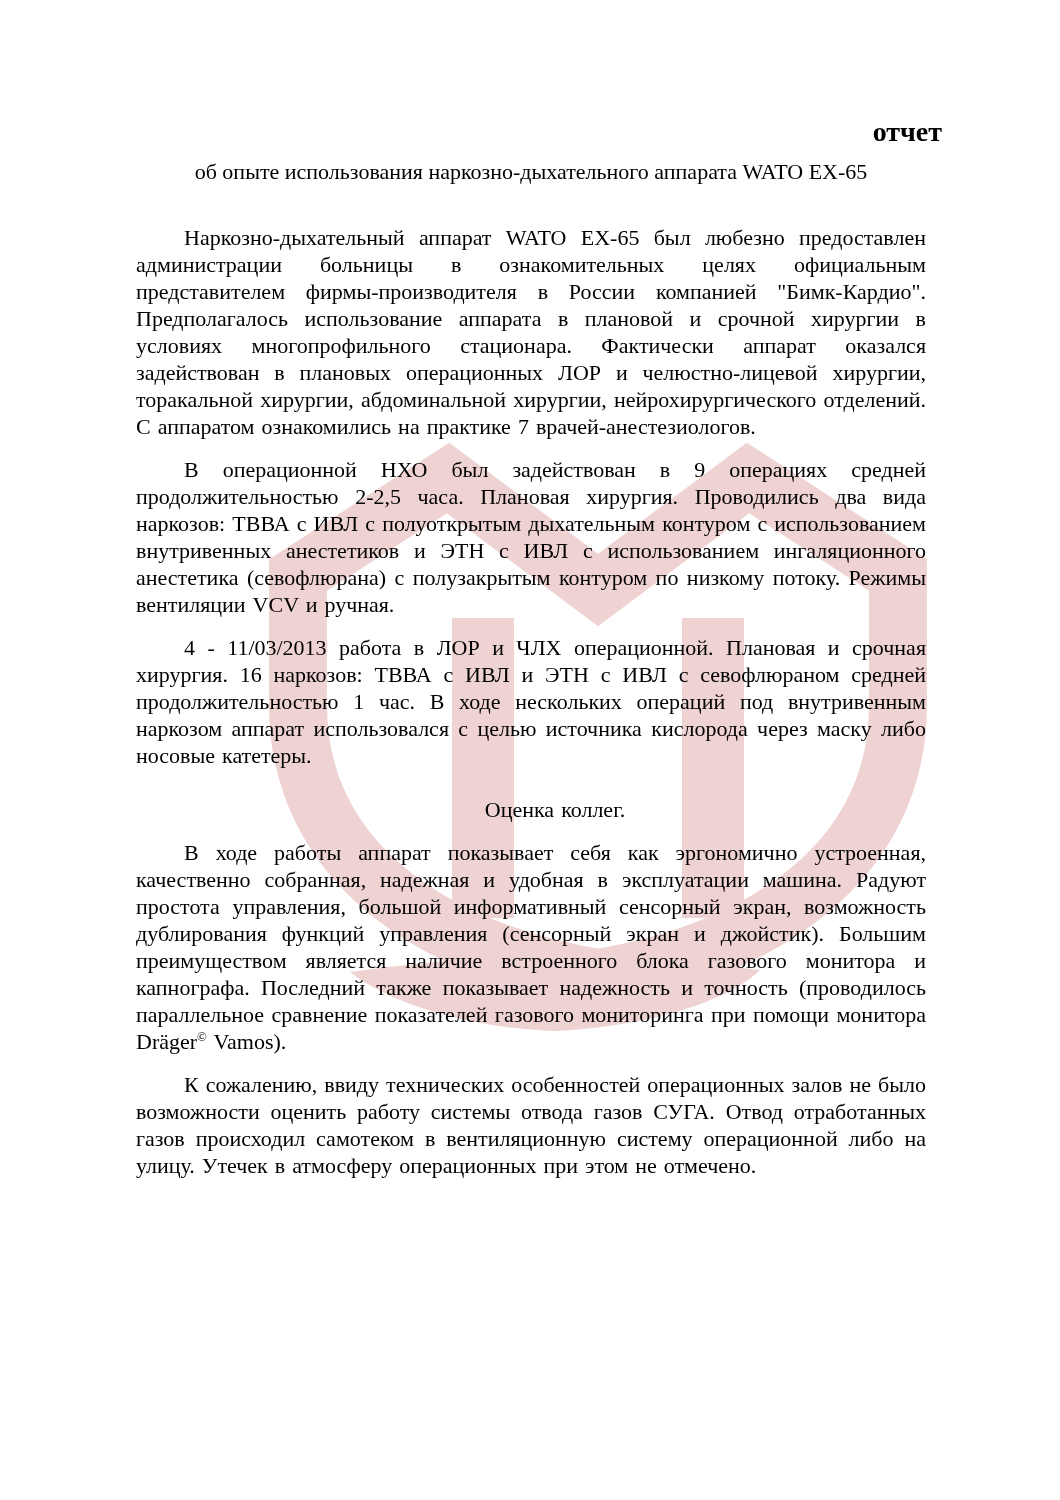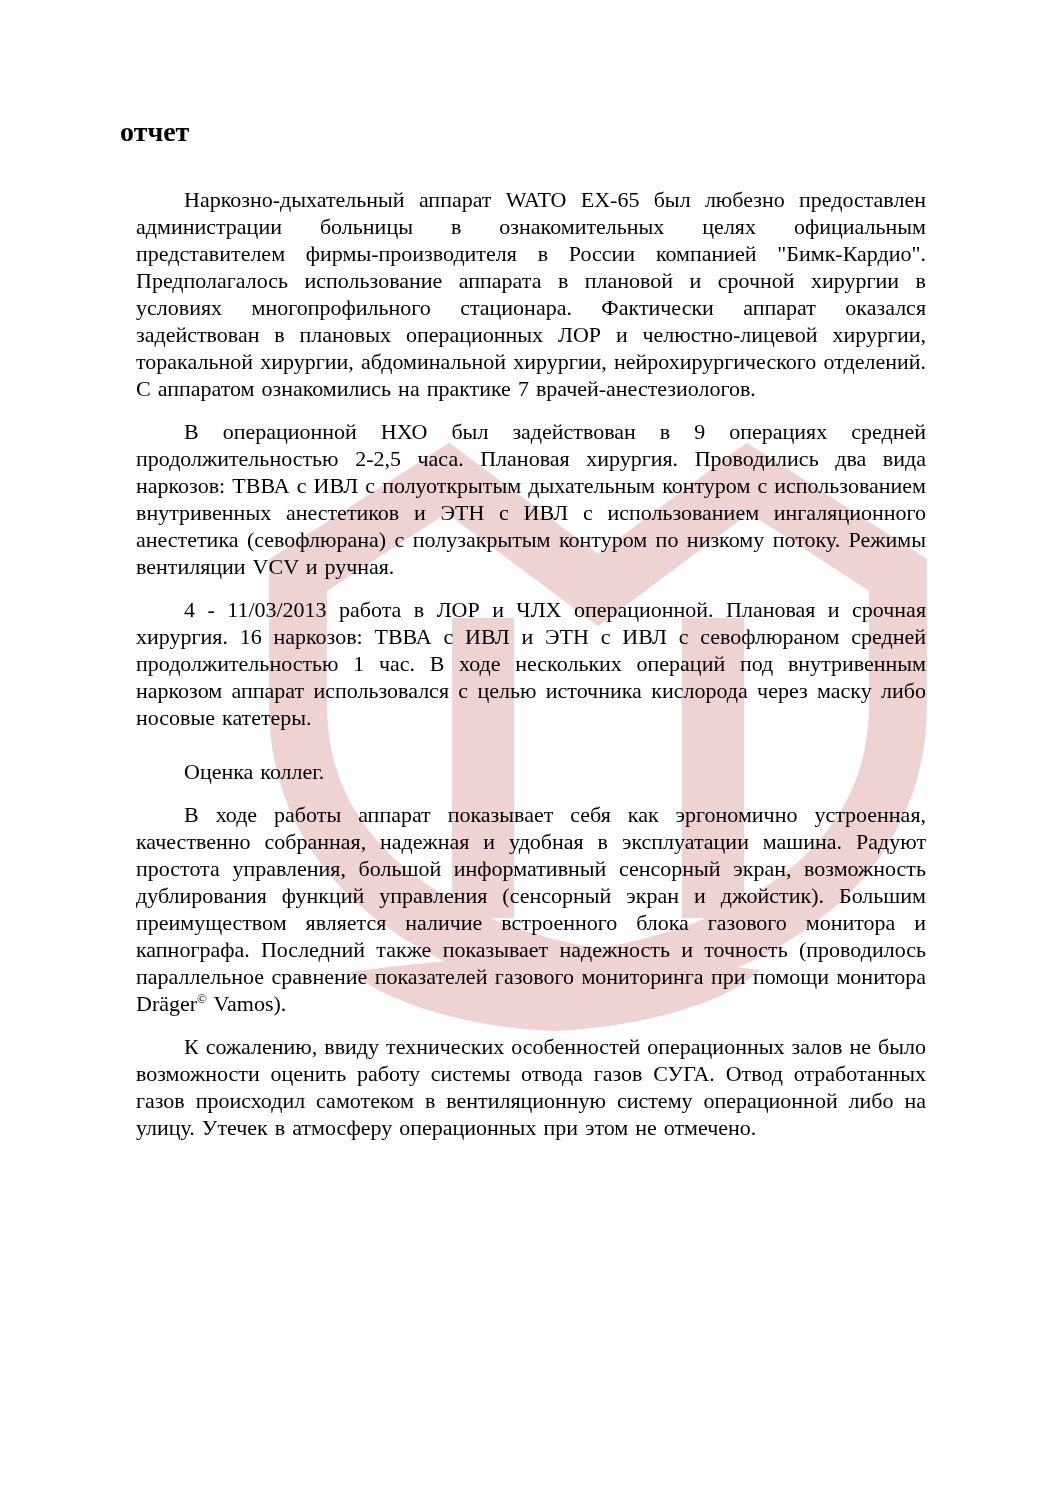--- a/index.html
+++ b/index.html
@@ -24,21 +24,21 @@
     z-index: 0;
     pointer-events: none;
   }
   .content {
     position: relative;
     z-index: 1;
     padding: 116px 118px 0 120px;
   }
   .doc-title {
     margin: 0 0 10px 0;
-    text-align: left;
+    text-align: right;
     font-size: 28px;
     font-weight: bold;
   }
   .doc-subtitle {
     text-align: center;
     font-size: 22px;
     line-height: 28px;
     margin: 0;
   }
   .small-latin {
@@ -52,21 +52,21 @@
     font-size: 22px;
     line-height: 27px;
     text-align: justify;
     text-indent: 48px;
     word-spacing: 1.5px;
   }
   .body-text p.spaced {
     margin-top: 27px;
   }
   .body-text p.plain {
-    text-align: left;
+    text-align: center;
   }
   sup.copyright {
     font-size: 13px;
     line-height: 0;
   }
 </style>
 </head>
 <body>
 
 <svg class="watermark" viewBox="0 0 1060 1500" xmlns="http://www.w3.org/2000/svg" aria-hidden="true">
@@ -81,20 +81,21 @@
 
   <path d="M 350,972 Q 560,942 760,970
            C 728,1002 645,1027 555,1031
            C 465,1028 388,1002 350,972 Z" fill="#efd2d2"></path>
 </svg>
 
 <div class="content">
 
   <h1 class="doc-title">отчет</h1>
 
+  <p class="doc-subtitle">об опыте использования наркозно-дыхательного аппарата WATO EX-65</p>
 
 
 
   <div class="body-text">
 
     <p>Наркозно-дыхательный аппарат WATO EX-65 был любезно предоставлен администрации больницы в ознакомительных целях официальным представителем фирмы-производителя в России компанией "Бимк-Кардио". Предполагалось использование аппарата в плановой и срочной хирургии в условиях многопрофильного стационара. Фактически аппарат оказался задействован в плановых операционных ЛОР и челюстно-лицевой хирургии, торакальной хирургии, абдоминальной хирургии, нейрохирургического отделений. С аппаратом ознакомились на практике 7 врачей-анестезиологов.</p>
     <p>В операционной НХО был задействован в 9 операциях средней продолжительностью 2-2,5 часа. Плановая хирургия. Проводились два вида наркозов: ТВВА с ИВЛ с полуоткрытым дыхательным контуром с использованием внутривенных анестетиков и ЭТН с ИВЛ с использованием ингаляционного анестетика (севофлюрана) с полузакрытым контуром по низкому потоку. Режимы вентиляции VCV и ручная.</p>
     <p>4 - 11/03/2013 работа в ЛОР и ЧЛХ операционной. Плановая и срочная хирургия. 16 наркозов: ТВВА с ИВЛ и ЭТН с ИВЛ с севофлюраном средней продолжительностью 1 час. В ходе нескольких операций под внутривенным наркозом аппарат использовался с целью источника кислорода через маску либо носовые катетеры.</p>
 
     <p class="spaced plain">Оценка коллег.</p>

